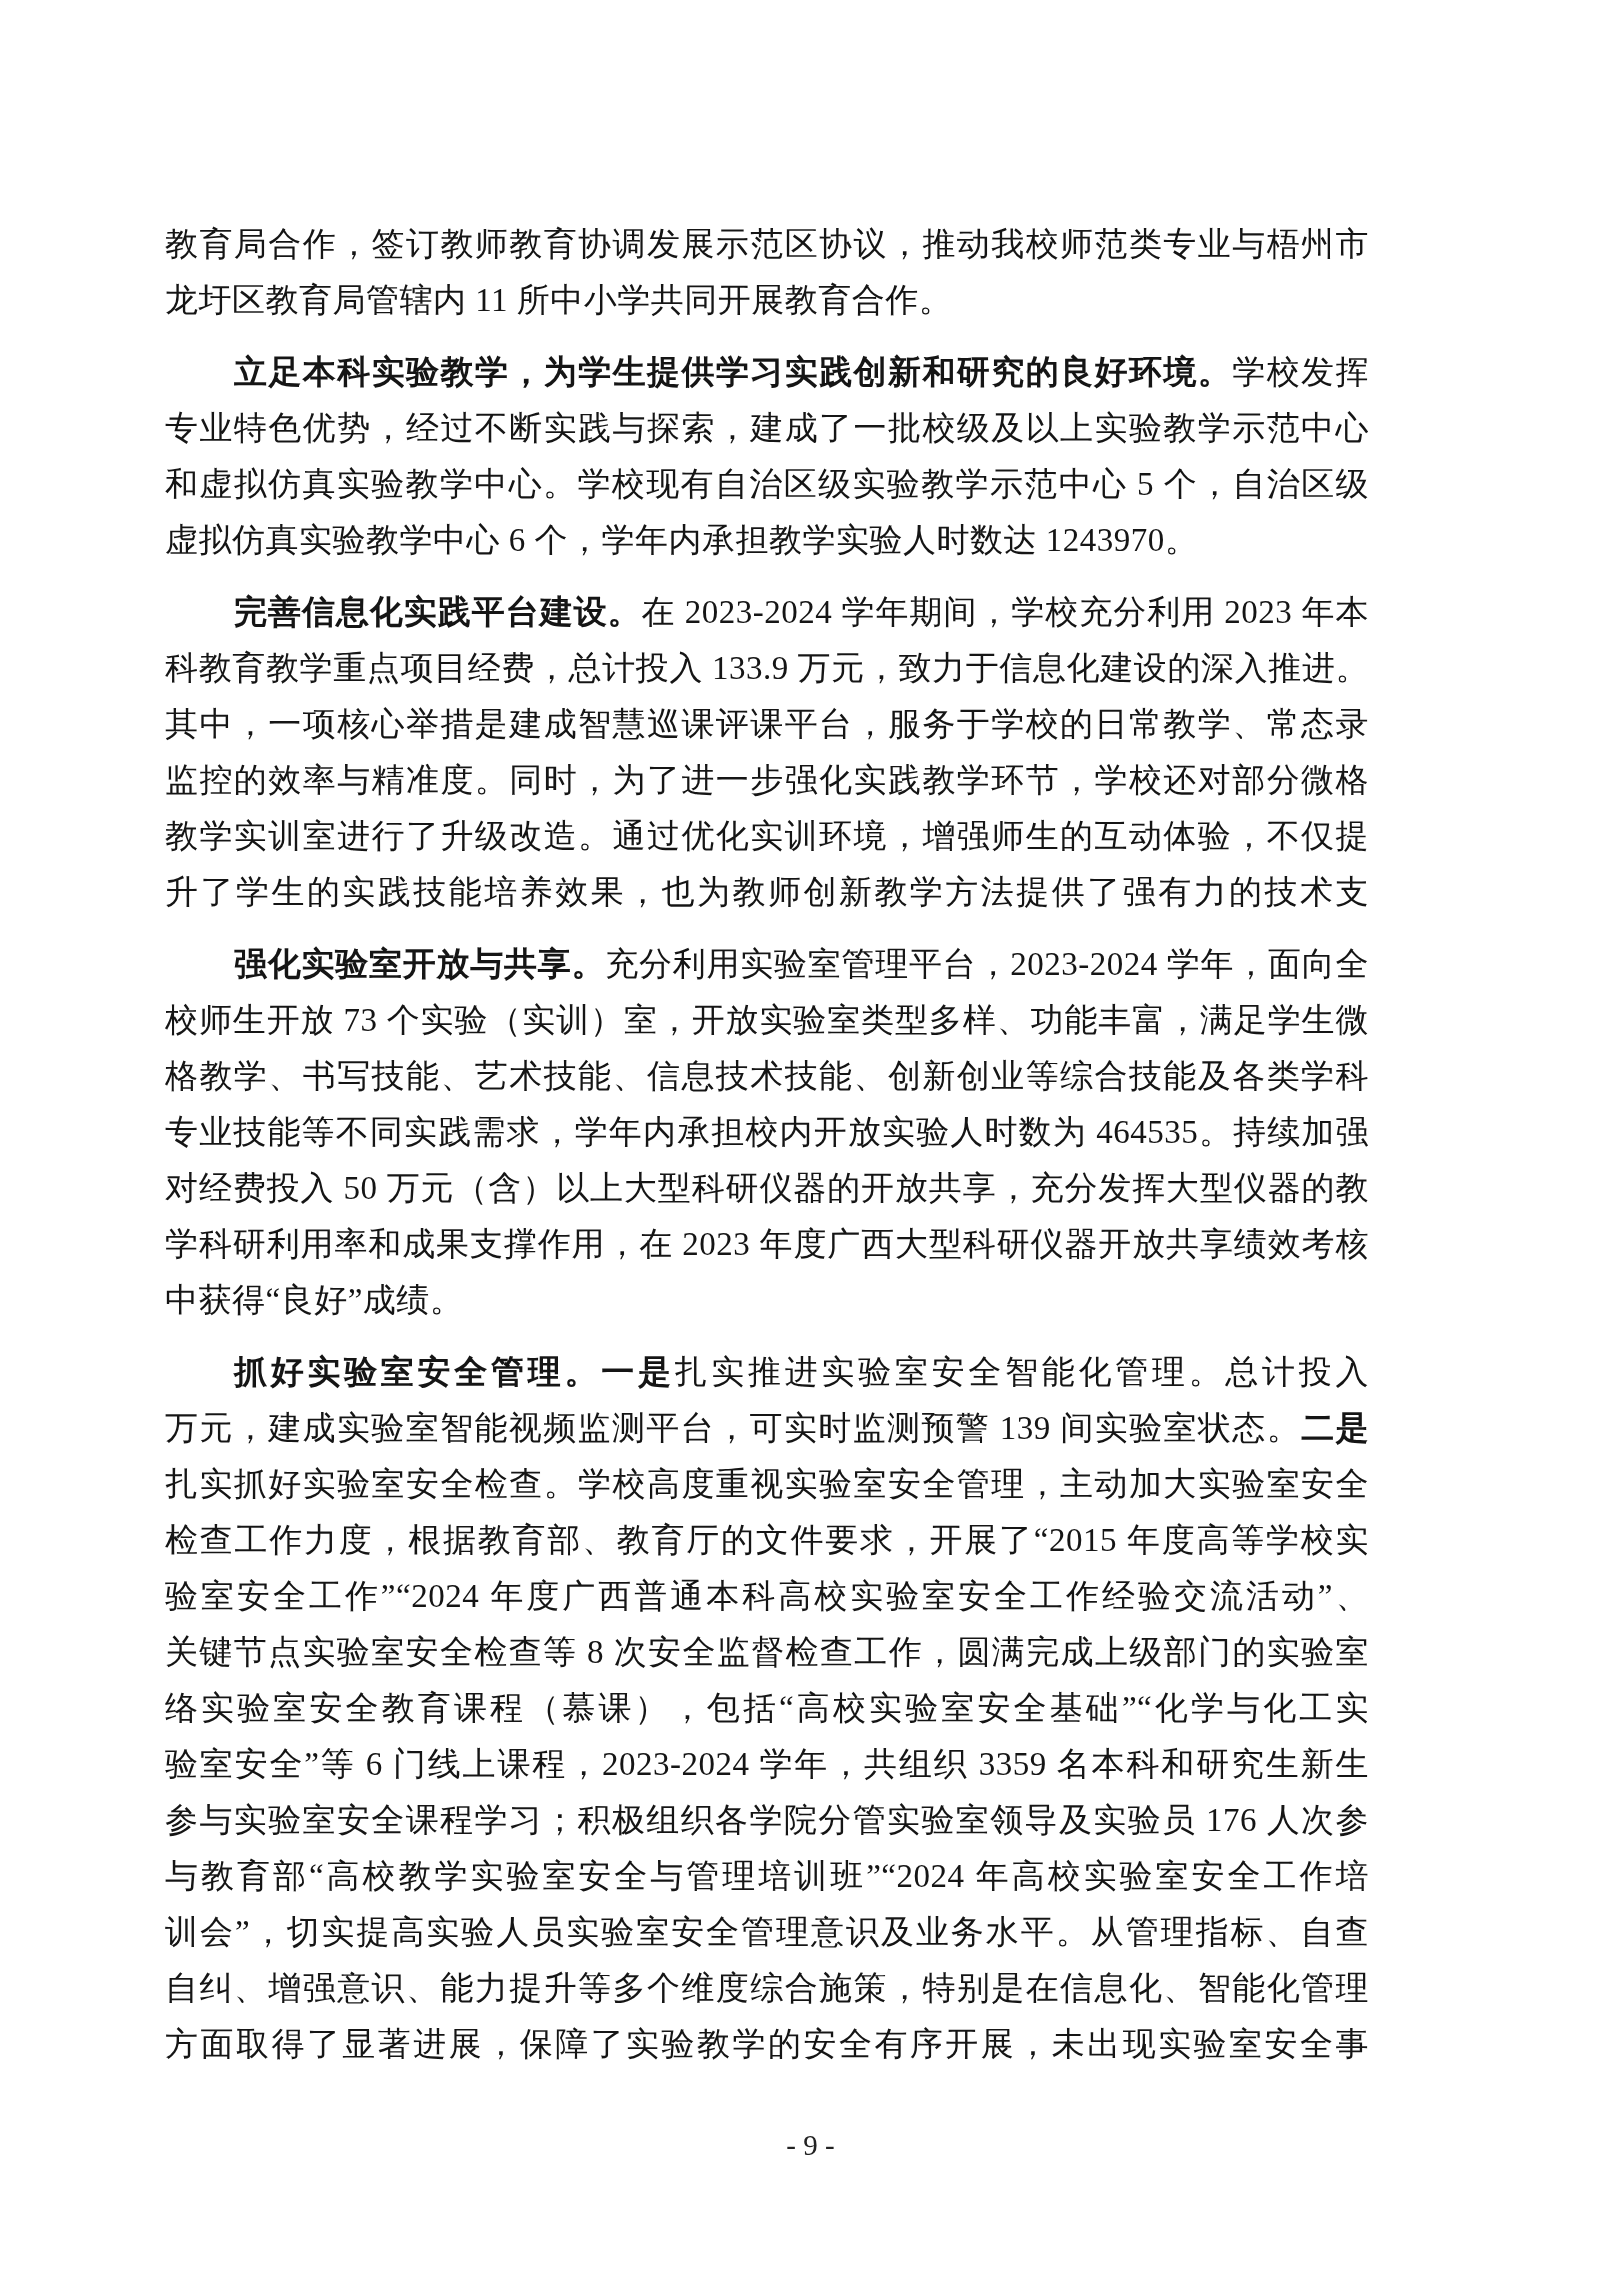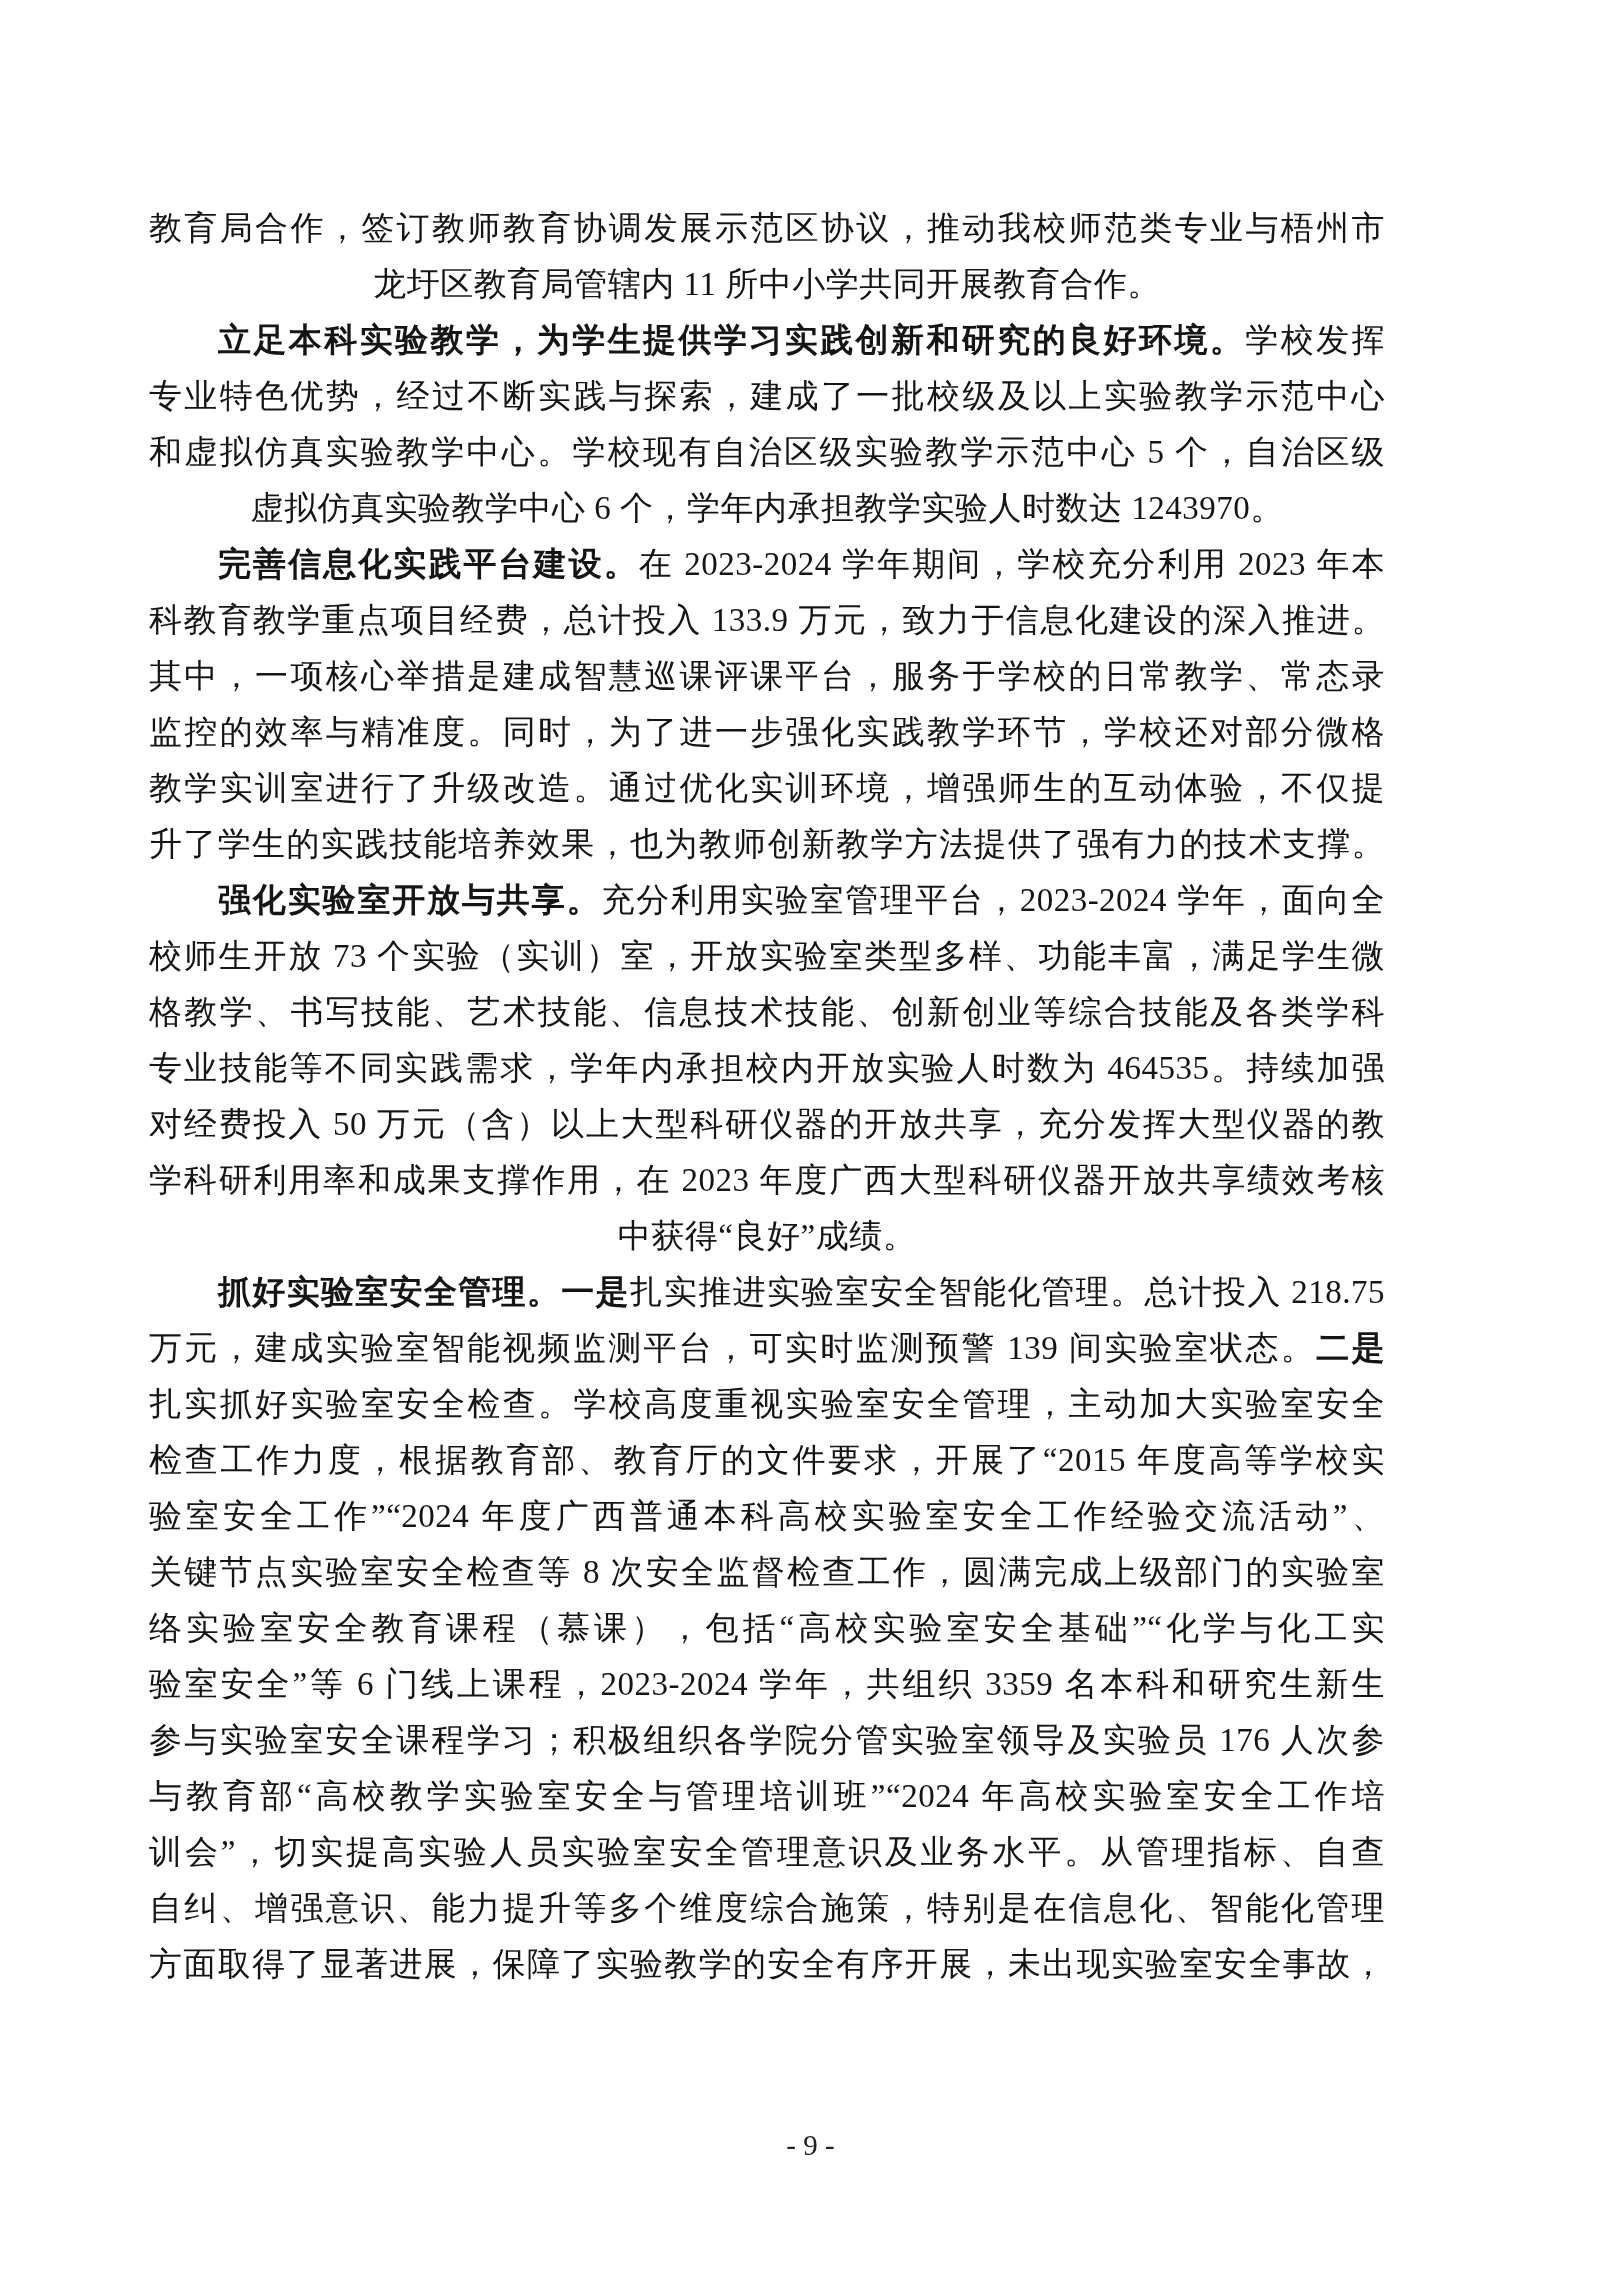--- a/index.html
+++ b/index.html
@@ -21,29 +21,29 @@
     height: 2293px;
     background: #ffffff;
     overflow: hidden;
   }
   .content {
     position: absolute;
     left: 149px;
     top: 200px;
     width: 1236px;
   }
-  .paragraph { margin: 0; padding: 0; }
+  .paragraph { margin: 16px; padding: 0; }
   .line {
     height: 56px;
     line-height: 56px;
     font-size: 33px;
     letter-spacing: 0.5px;
     white-space: pre-wrap;
     overflow: hidden;
-    text-align: center;
+    text-align: left;
   }
   
   .line.j {
     text-align: justify;
     text-align-last: justify;
   }
   
   .line.indent { padding-left: 69px; }
   .run { font-weight: normal; }
   .run.bold { font-weight: bold; }

